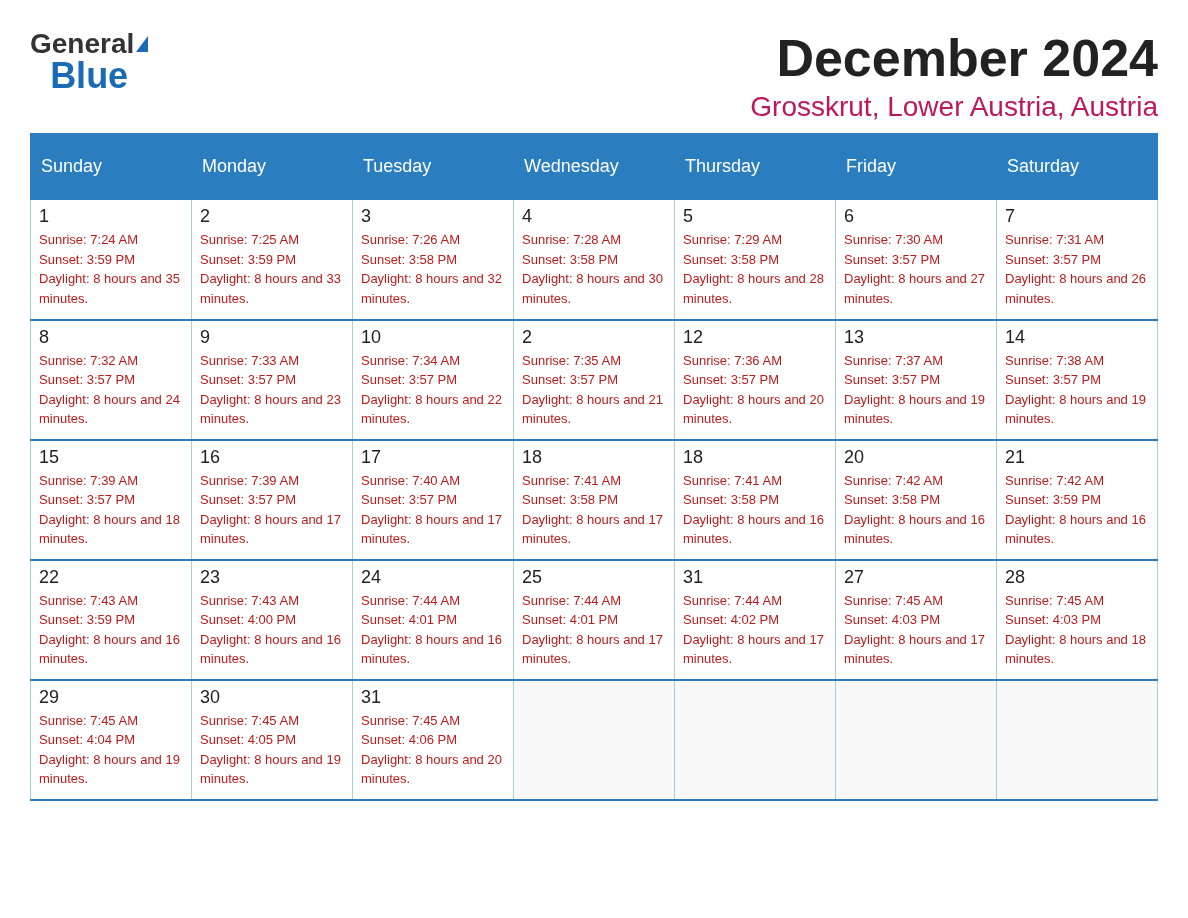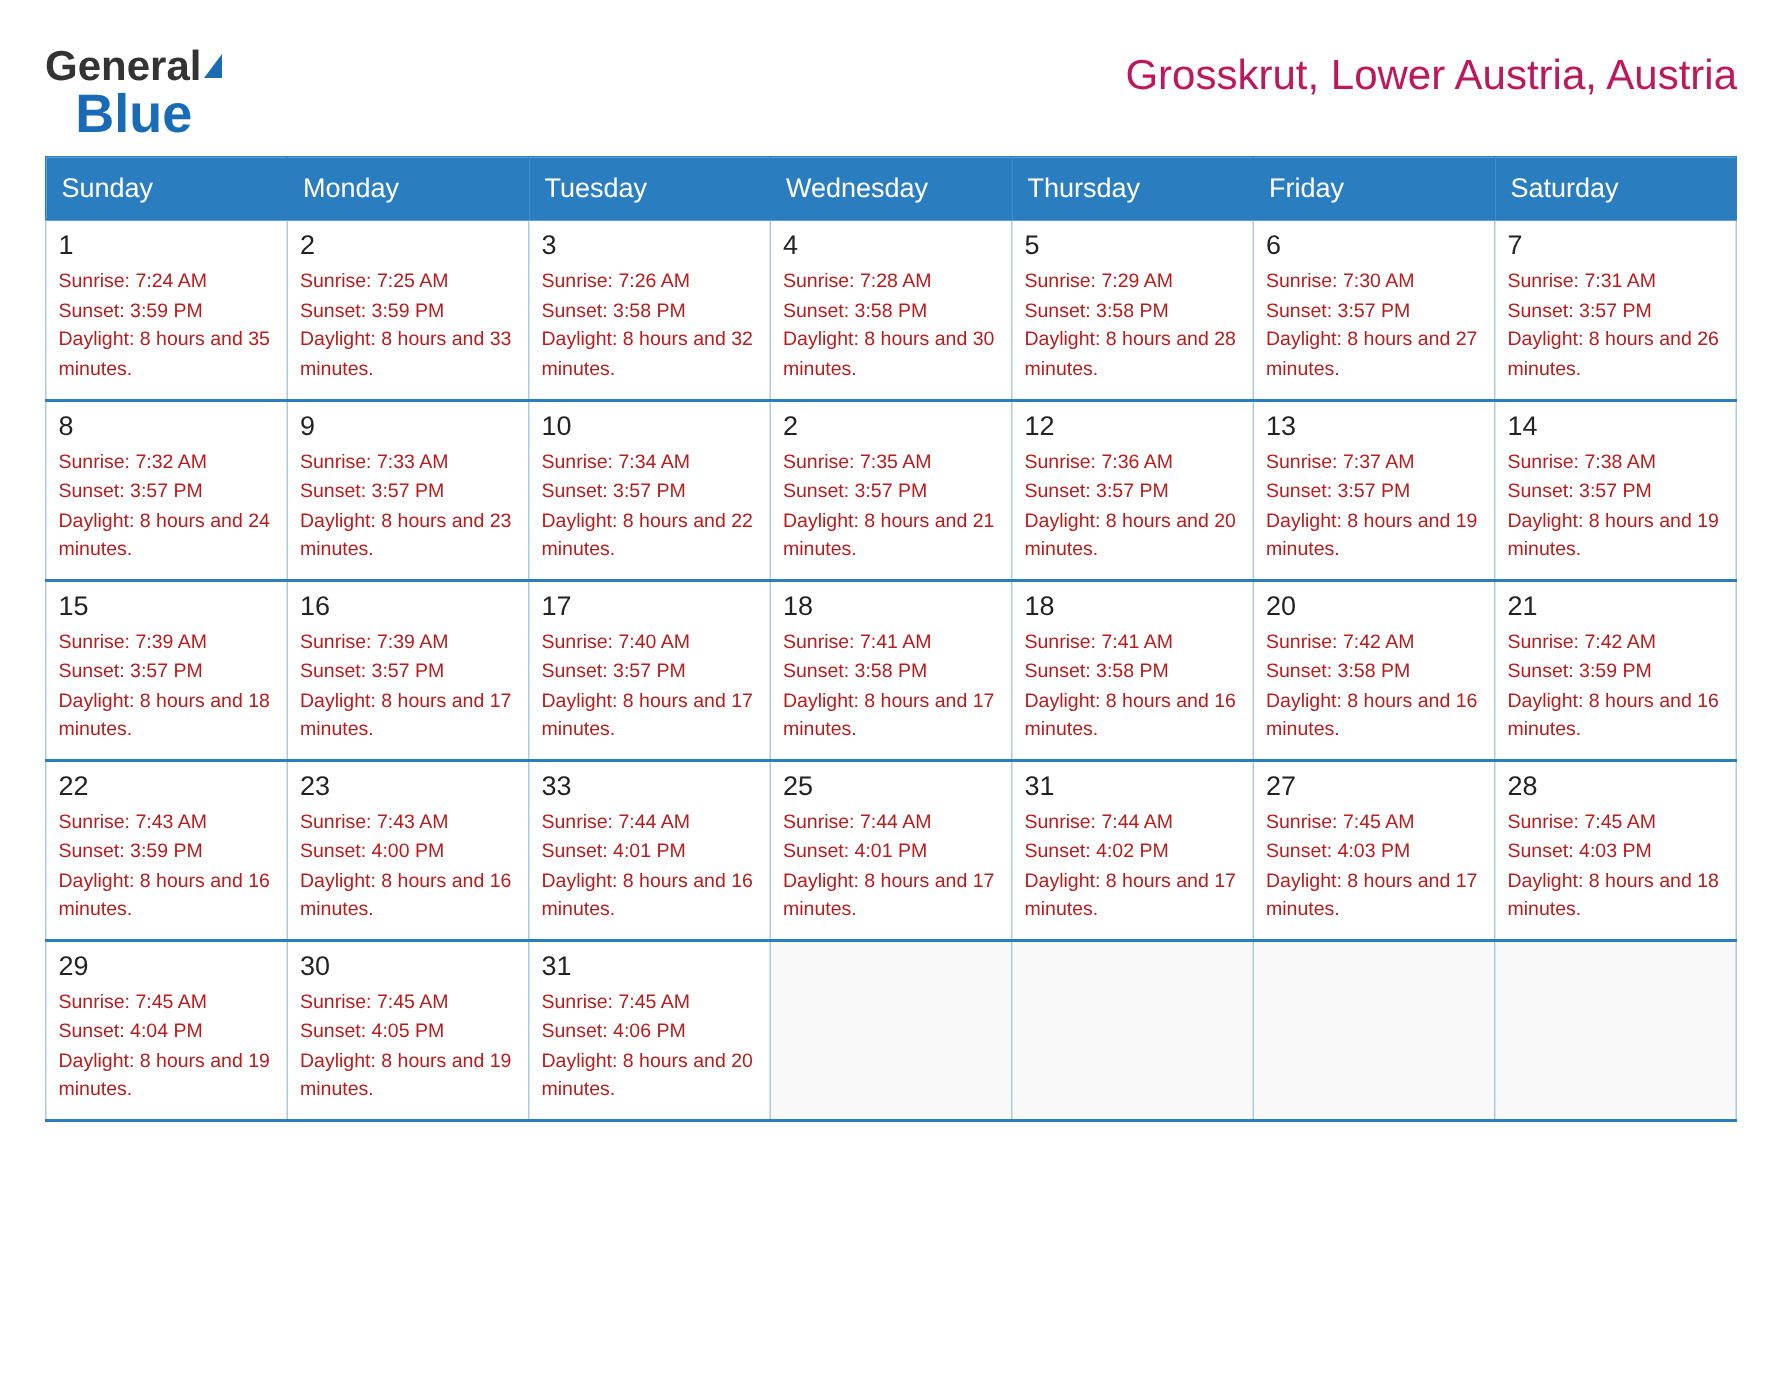--- a/index.html
+++ b/index.html
@@ -65,21 +65,21 @@
     table {
       width: 100%;
       border-collapse: collapse;
       table-layout: fixed;
     }
     thead tr th {
       background-color: #2a7dbf;
       color: #fff;
       font-size: 18px;
       font-weight: normal;
-      padding: 10px 10px;
+      padding: 22px 10px;
       border: 1px solid #2a7dbf;
       text-align: left;
     }
     tbody tr td {
       border: 1px solid #aacce0;
       vertical-align: top;
       padding: 6px 8px;
       font-size: 13px;
       color: #222;
       min-height: 100px;
@@ -109,20 +109,21 @@
 
 <div class="header">
   <div class="logo">
     <div style="display:flex; align-items:center;">
       <span class="logo-general">General</span>
       <span class="logo-triangle"></span>
     </div>
     <span class="logo-blue">Blue</span>
   </div>
   <div class="title-block">
+    <div class="calendar-title">December 2024</div>
     <div class="calendar-subtitle">Grosskrut, Lower Austria, Austria</div>
   </div>
 </div>
 
 <div class="calendar-wrapper">
   <table>
     <thead>
       <tr>
 
       <th>Sunday</th>
@@ -228,21 +229,21 @@
         <tr>
           <td>
             <span class="day-number">22</span>
           <div class="day-info">Sunrise: 7:43 AM<br>Sunset: 3:59 PM<br>Daylight: 8 hours and 16 minutes.</div>
           </td>
           <td>
             <span class="day-number">23</span>
           <div class="day-info">Sunrise: 7:43 AM<br>Sunset: 4:00 PM<br>Daylight: 8 hours and 16 minutes.</div>
           </td>
           <td>
-            <span class="day-number">33</span>
+            <span class="day-number">24</span>
           <div class="day-info">Sunrise: 7:44 AM<br>Sunset: 4:01 PM<br>Daylight: 8 hours and 16 minutes.</div>
           </td>
           <td>
             <span class="day-number">25</span>
           <div class="day-info">Sunrise: 7:44 AM<br>Sunset: 4:01 PM<br>Daylight: 8 hours and 17 minutes.</div>
           </td>
           <td>
             <span class="day-number">31</span>
           <div class="day-info">Sunrise: 7:44 AM<br>Sunset: 4:02 PM<br>Daylight: 8 hours and 17 minutes.</div>
           </td>

